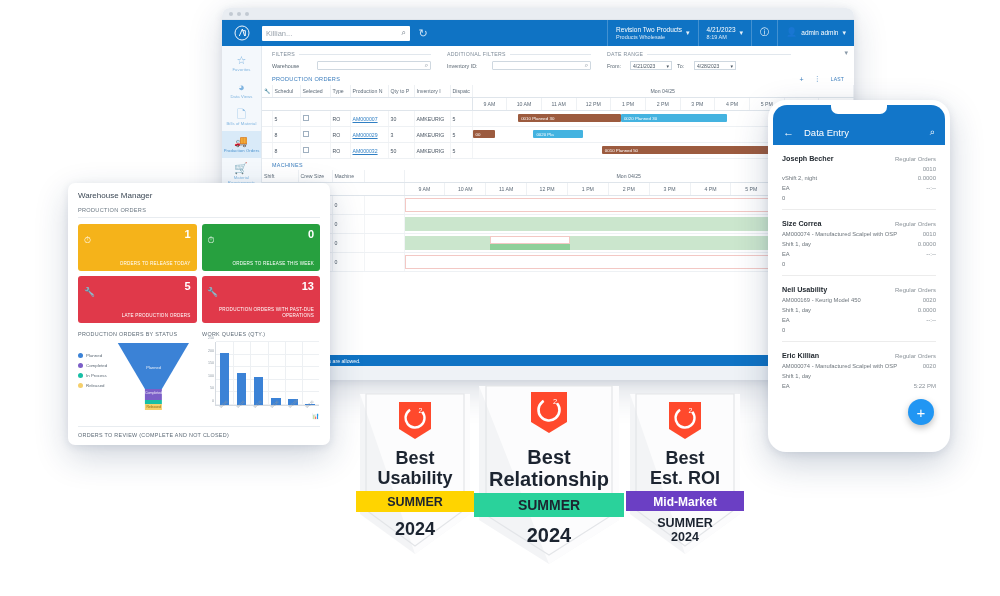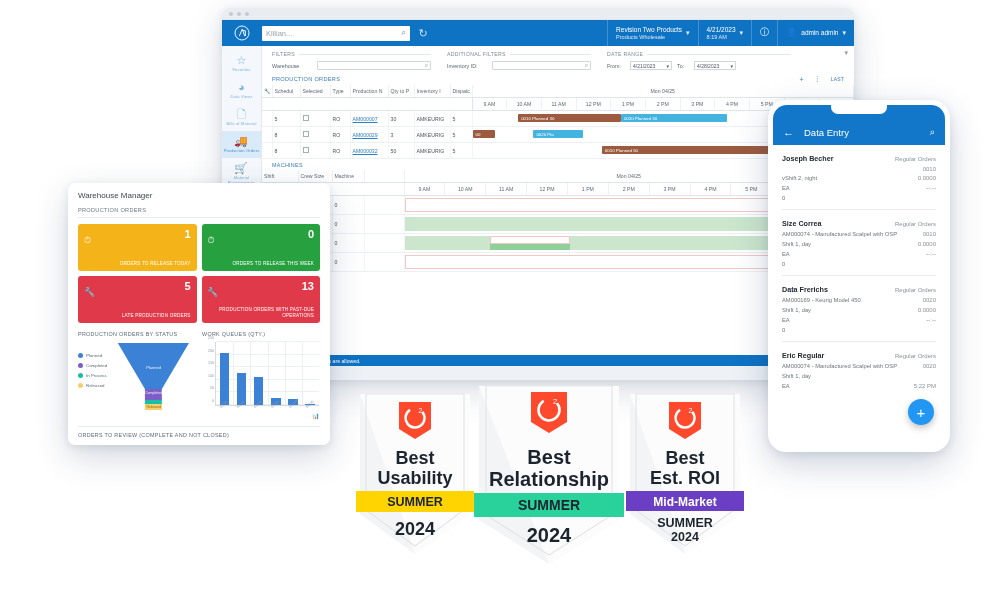--- a/index.html
+++ b/index.html
@@ -687,41 +687,41 @@
           </div>
           <div class="ph-l2">
             <span class="ph-item">EA</span>
             <span class="ph-right">--:--</span>
           </div>
           <div class="ph-small">0</div>
         </div>
 
         <div class="ph-row">
           <div class="ph-l1">
-            <span class="ph-name">Data Frerichs</span>
+            <span class="ph-name">Neil Usability</span>
             <span class="ph-right">Regular Orders</span>
           </div>
           <div class="ph-l2">
             <span class="ph-item">AM000169 - Keurig Model 450</span>
             <span class="ph-right">0020</span>
           </div>
           <div class="ph-l2">
             <span class="ph-item">Shift 1, day</span>
             <span class="ph-right">0.0000</span>
           </div>
           <div class="ph-l2">
             <span class="ph-item">EA</span>
             <span class="ph-right">--:--</span>
           </div>
           <div class="ph-small">0</div>
         </div>
 
         <div class="ph-row" style="border-bottom:none">
           <div class="ph-l1">
-            <span class="ph-name">Eric Regular</span>
+            <span class="ph-name">Eric Killian</span>
             <span class="ph-right">Regular Orders</span>
           </div>
           <div class="ph-l2">
             <span class="ph-item">AM000074 - Manufactured Scalpel with OSP</span>
             <span class="ph-right">0020</span>
           </div>
           <div class="ph-l2">
             <span class="ph-item">Shift 1, day</span>
             <span class="ph-right"></span>
           </div>

